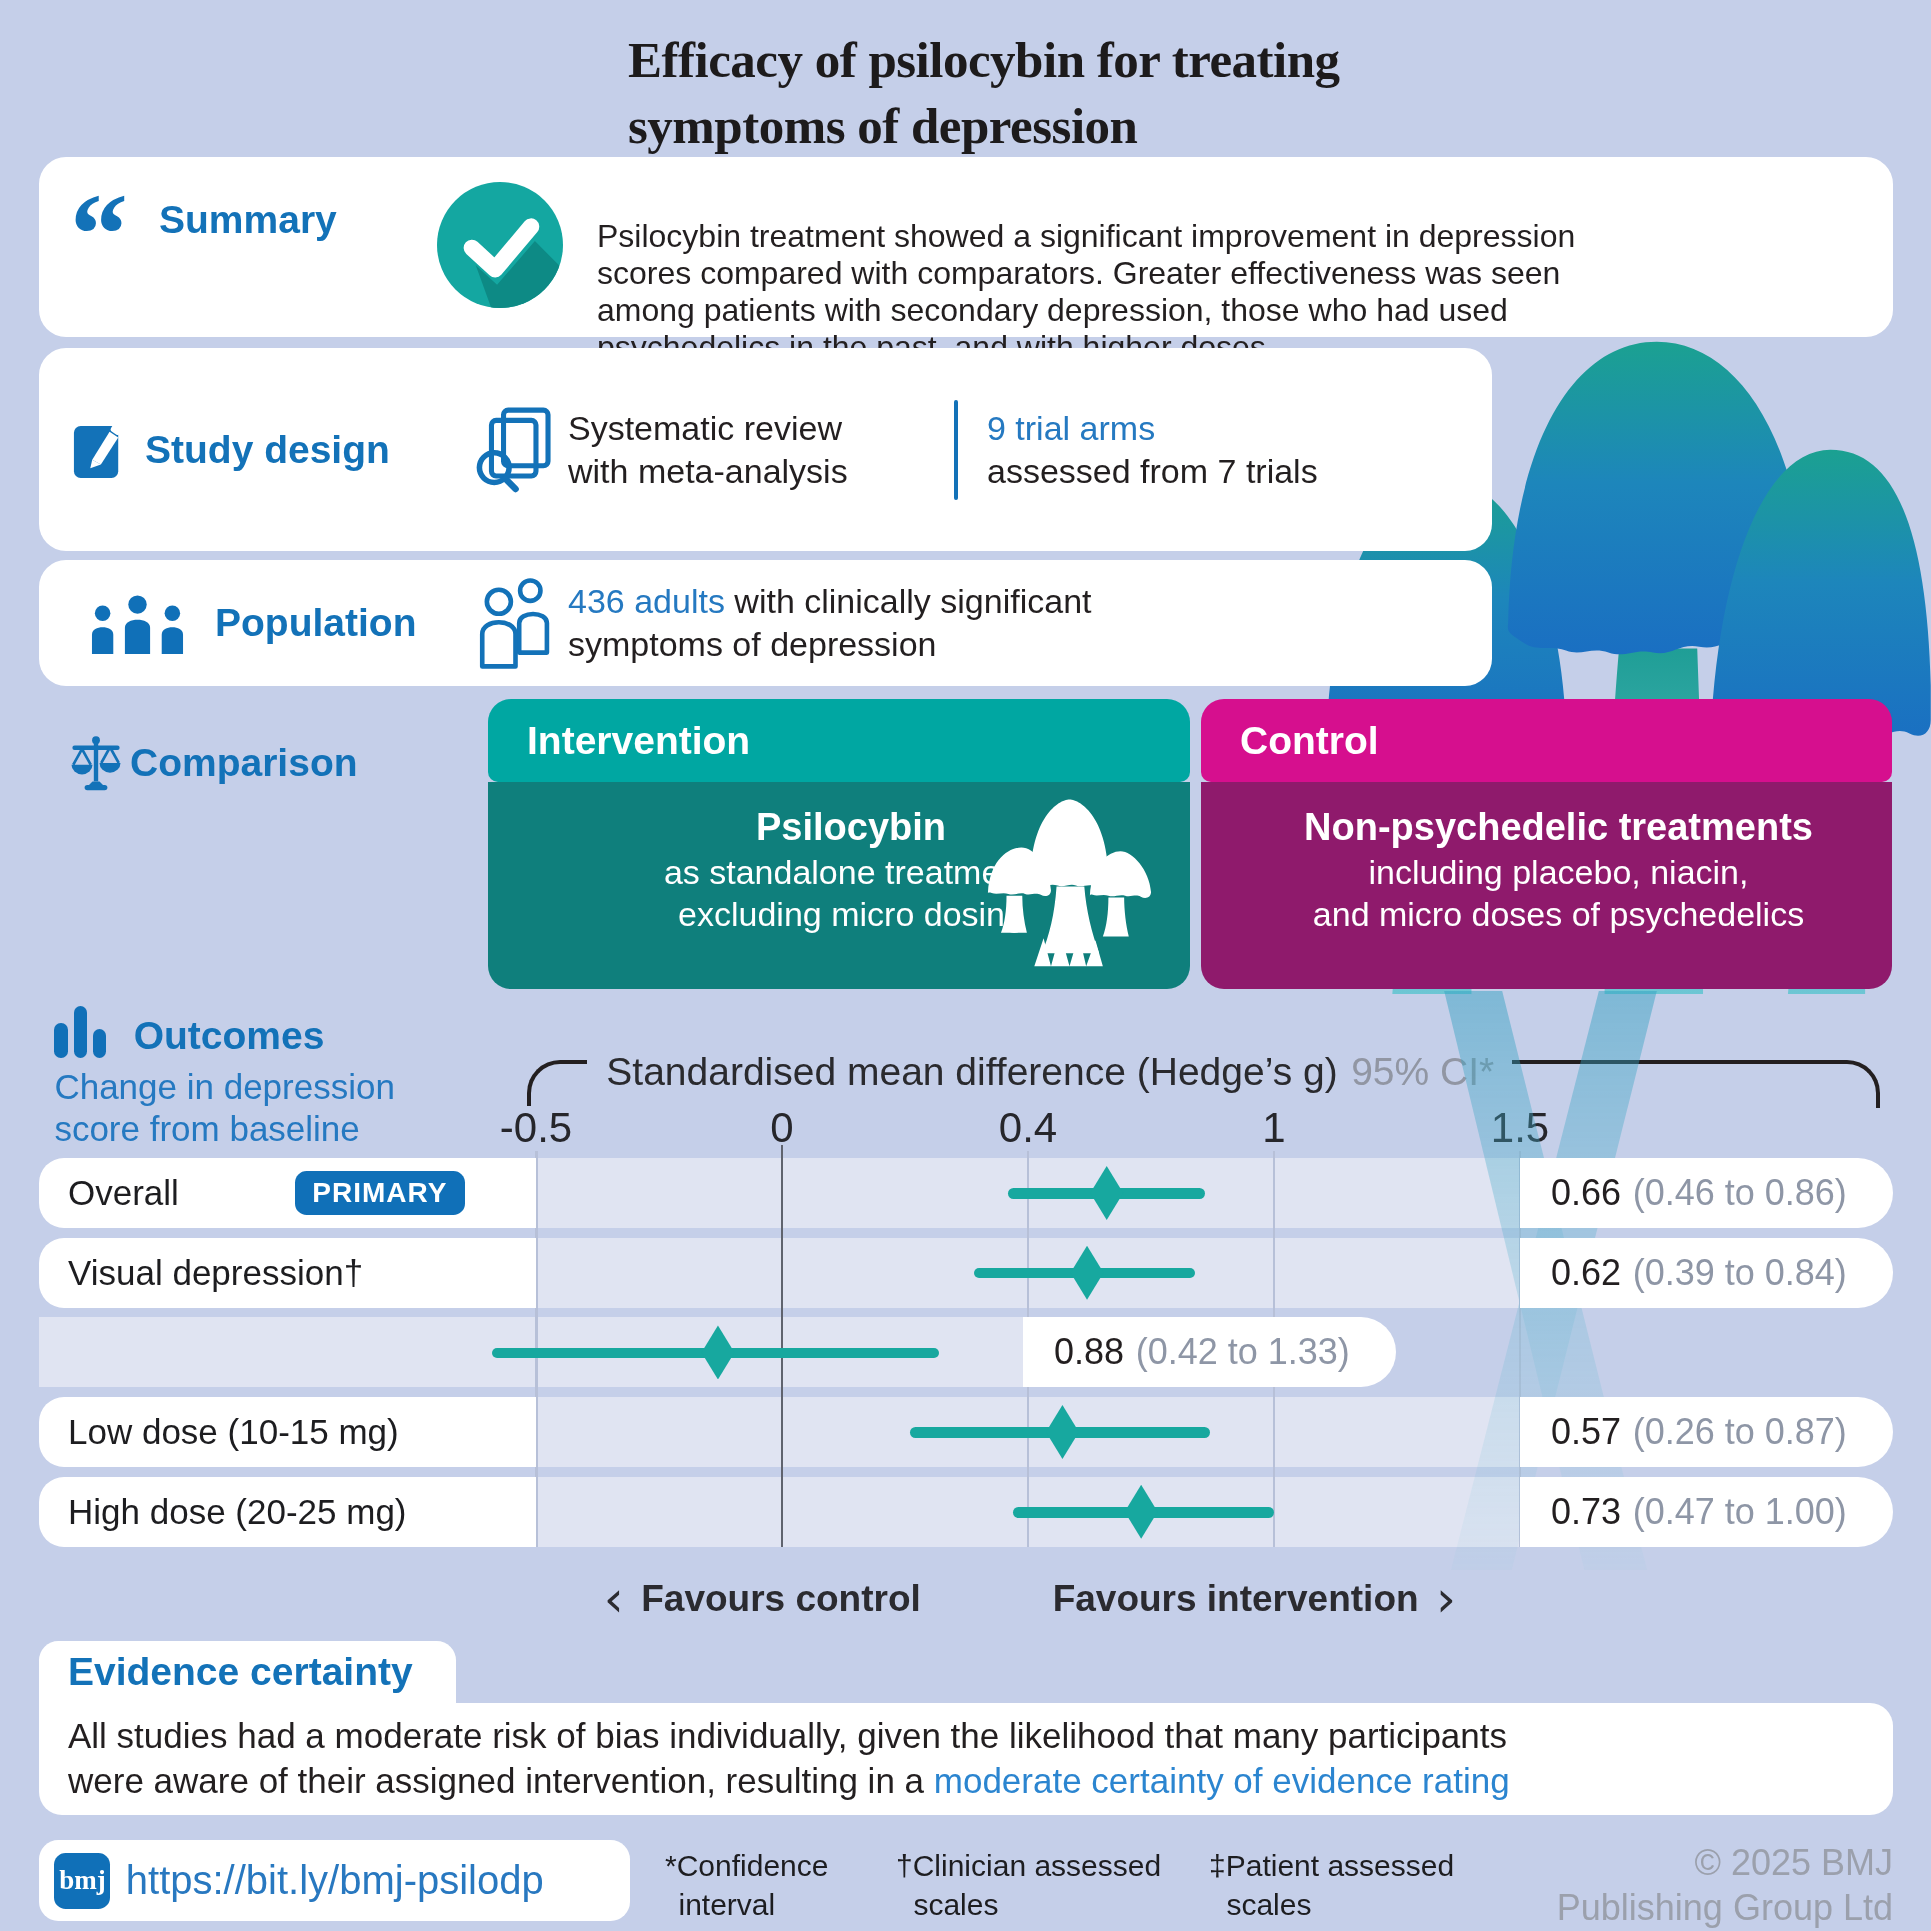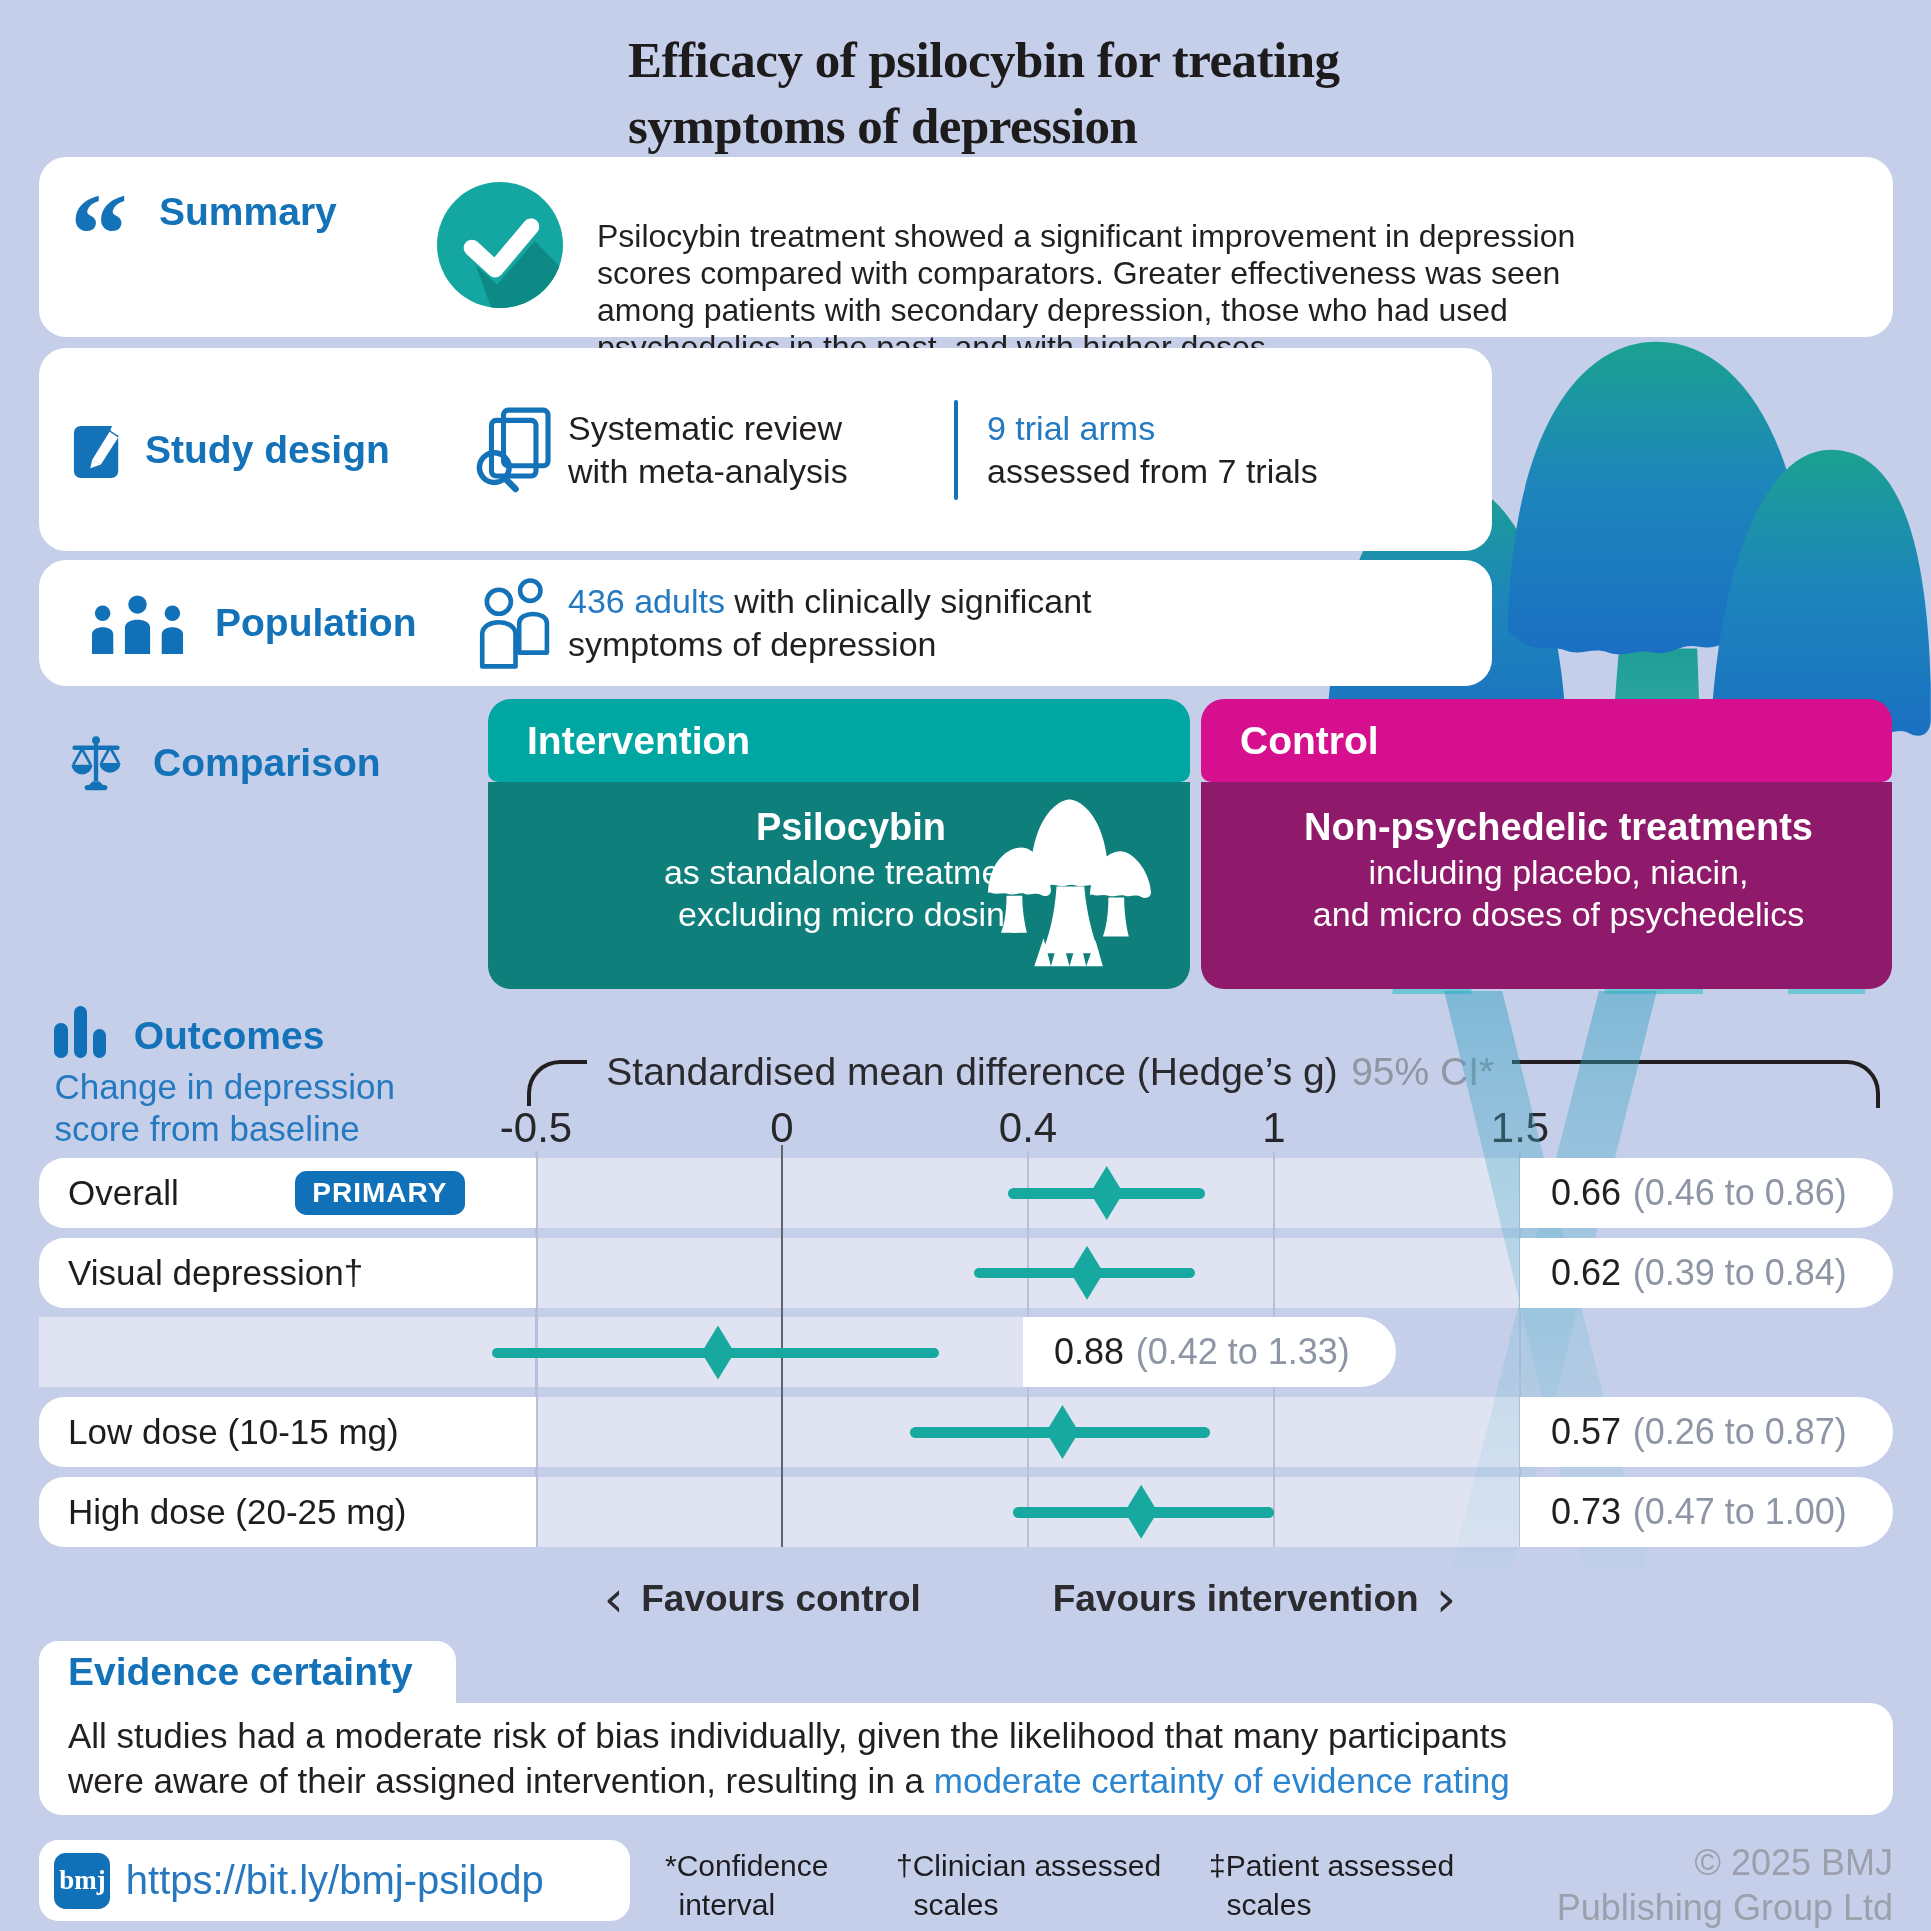--- a/index.html
+++ b/index.html
@@ -16,41 +16,41 @@
   .eye{width:93px;height:60px;flex:none;}
   .page-title{position:absolute;left:628px;top:27px;width:1265px;margin:0;z-index:2;
               font-family:"Liberation Serif",serif;font-weight:700;font-size:51px;line-height:1.3;color:#1d1b1c;letter-spacing:-0.5px;}
   
   .sec-label{color:#1372b8;font-weight:700;font-size:39px;white-space:nowrap;}
   .hl{color:#2579c1;}
   
   #summary-box{left:39px;top:157px;width:1854px;height:180px;border-radius:27px;}
   #summary-box .quote{position:absolute;left:31px;top:19.3px;font-family:"Liberation Serif",serif;
                       font-weight:700;font-size:116px;line-height:1;color:#1372b8;}
-  #summary-box .sec-label{position:absolute;left:120px;top:33px;}
+  #summary-box .sec-label{position:absolute;left:120px;top:41px;}
   #summary-box .check{position:absolute;left:398px;top:25px;width:126px;height:126px;}
   .summary-text{position:absolute;left:558px;top:12.6px;width:1284px;font-size:32px;line-height:37px;color:#231f20;margin-top:48px;}
   
   #study-box{left:39px;top:348px;width:1453px;height:203px;border-radius:27px;}
   .vcenter{position:absolute;top:50%;transform:translateY(-50%);}
   #study-box .pencil{left:33px;width:52px;height:60px;}
   #study-box .sec-label{left:106px;}
   #study-box .docsearch{left:433px;width:89px;height:93px;}
   .two-line{font-size:34px;line-height:43px;}
   #study-box .method{left:529px;}
   #study-box .divider{left:915px;width:3.9px;height:100px;background:#1372b8;border-radius:1.9px;}
   #study-box .arms{left:948px;}
   
   #population-box{left:39px;top:560px;width:1453px;height:126px;border-radius:27px;}
   #population-box .people{left:50px;width:97px;height:62px;}
   #population-box .sec-label{left:176px;}
   #population-box .people-outline{left:434px;width:85px;height:95px;}
   #population-box .poptext{left:529px;}
   
-  #comparison-label{position:absolute;left:68px;top:732px;display:flex;align-items:center;gap:29px;z-index:2;}
+  #comparison-label{position:absolute;left:68px;top:732px;display:flex;align-items:center;gap:6px;z-index:2;}
   #comparison-label .scales{width:56px;height:62px;}
   .comp-box{position:absolute;top:699px;height:290px;border-radius:23px;z-index:2;color:#fff;overflow:hidden;}
   #intervention-box{left:488px;width:702px;}
   #control-box{left:1201px;width:691px;}
   .comp-head{height:83px;display:flex;align-items:center;padding-left:39px;font-size:39px;font-weight:700;border-radius:10px;}
   #intervention-box .comp-head{background:#00a7a2;}
   #intervention-box .comp-body{background:#0f7f7c;}
   #control-box .comp-head{background:#d60f8e;}
   #control-box .comp-body{background:#8f1a6c;}
   .comp-body{height:207px;padding:21px 15px 0 39px;box-sizing:border-box;position:relative;text-align:center;}

